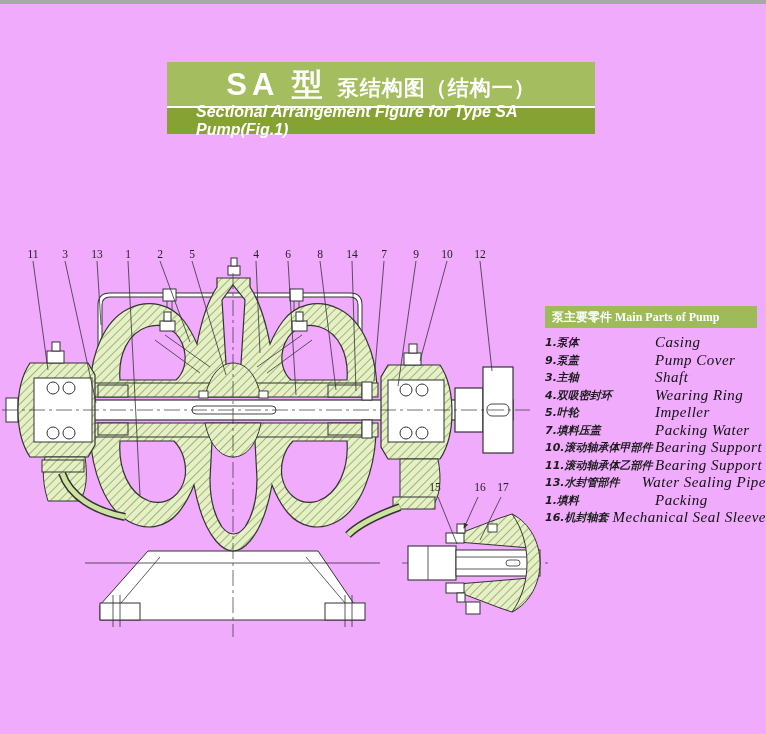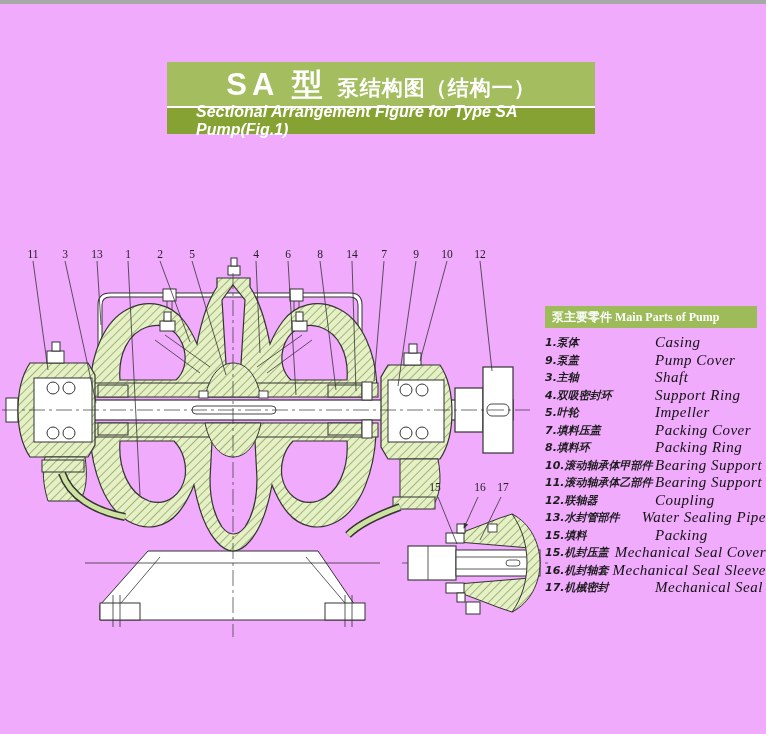--- a/index.html
+++ b/index.html
@@ -253,61 +253,45 @@
       <div class="prow">
         <span class="cn">9.泵盖</span>
         <span class="en">Pump Cover</span>
       </div>
       <div class="prow">
         <span class="cn">3.主轴</span>
         <span class="en">Shaft</span>
       </div>
       <div class="prow">
         <span class="cn">4.双吸密封环</span>
-        <span class="en">Support Ring</span>
+        <span class="en">Wearing Ring</span>
       </div>
       <div class="prow">
         <span class="cn">5.叶轮</span>
         <span class="en">Impeller</span>
       </div>
       <div class="prow">
         <span class="cn">7.填料压盖</span>
-        <span class="en">Packing Cover</span>
-      </div>
-      <div class="prow">
-        <span class="cn">8.填料环</span>
-        <span class="en">Packing Ring</span>
+        <span class="en">Packing Water</span>
       </div>
       <div class="prow">
         <span class="cn">10.滚动轴承体甲部件</span>
         <span class="en">Bearing Support</span>
       </div>
       <div class="prow">
         <span class="cn">11.滚动轴承体乙部件</span>
         <span class="en">Bearing Support</span>
       </div>
       <div class="prow">
-        <span class="cn">12.联轴器</span>
-        <span class="en">Coupling</span>
-      </div>
-      <div class="prow">
         <span class="cn">13.水封管部件</span>
         <span class="en">Water Sealing Pipe</span>
       </div>
       <div class="prow">
-        <span class="cn">15.填料</span>
+        <span class="cn">1.填料</span>
         <span class="en">Packing</span>
-      </div>
-      <div class="prow">
-        <span class="cn">15.机封压盖</span>
-        <span class="en">Mechanical Seal Cover</span>
       </div>
       <div class="prow">
         <span class="cn">16.机封轴套</span>
         <span class="en">Mechanical Seal Sleeve</span>
       </div>
-      <div class="prow">
-        <span class="cn">17.机械密封</span>
-        <span class="en">Mechanical Seal</span>
-      </div>
     </div>
 
 </div>
 
 </body></html>

